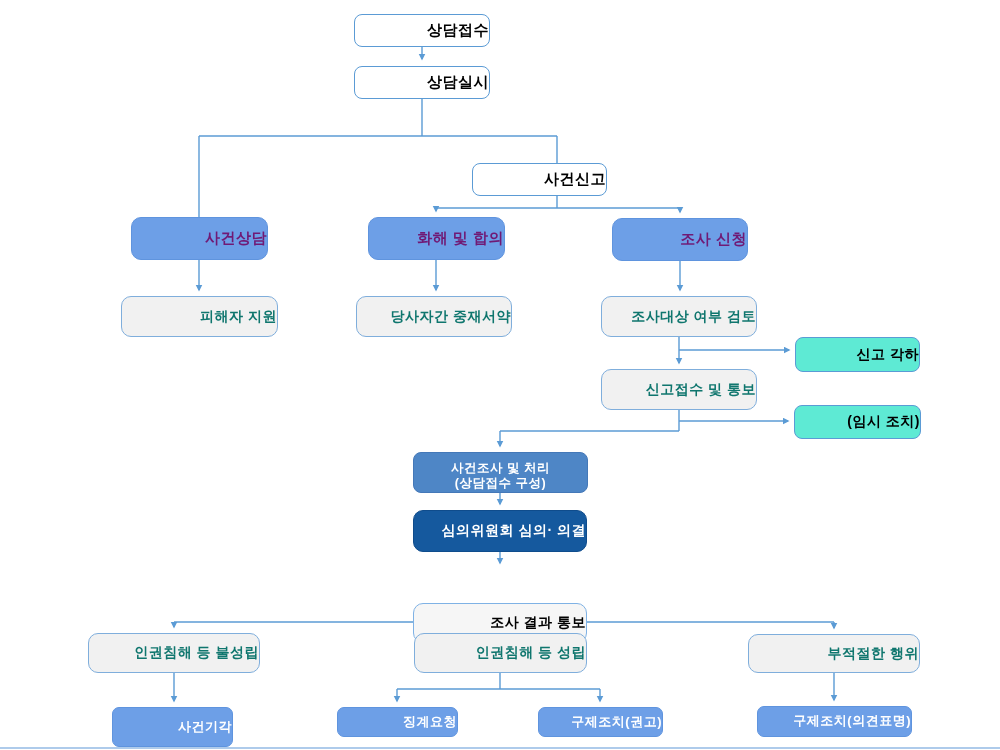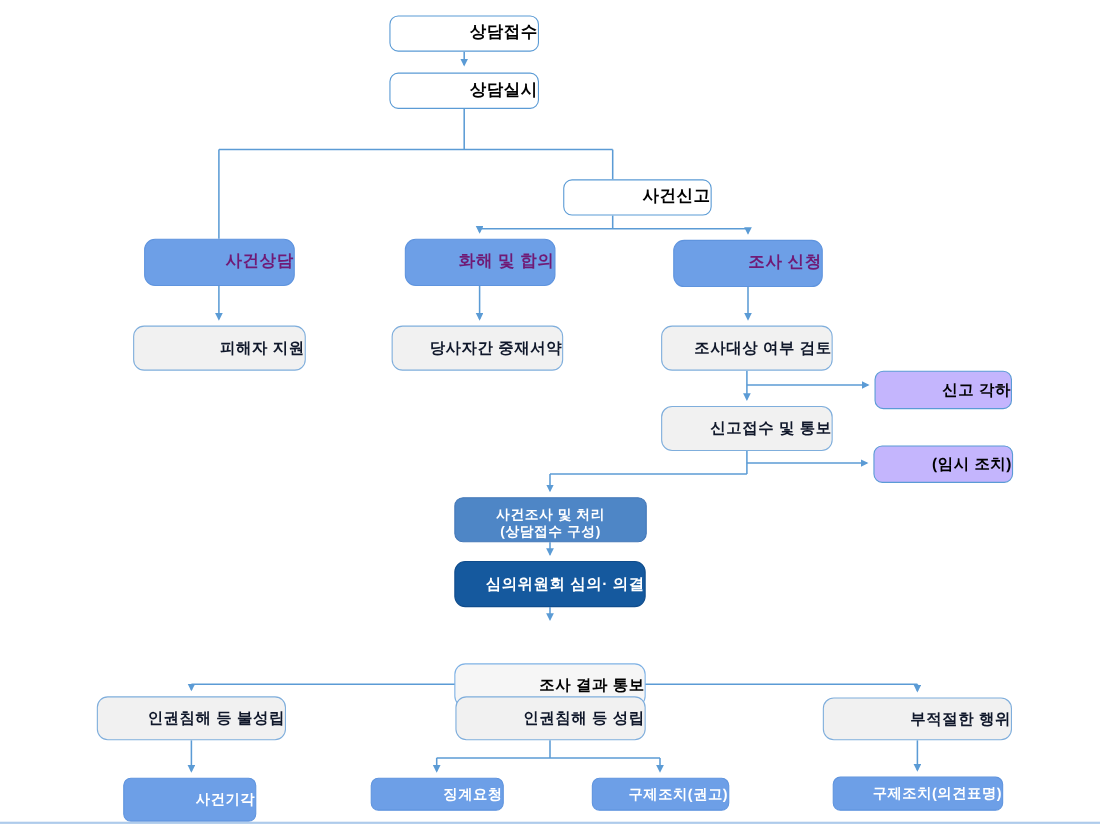--- a/index.html
+++ b/index.html
@@ -11,22 +11,22 @@
   .node{
     position:absolute;display:flex;align-items:center;justify-content:flex-end;
     text-align:center;font-weight:bold;box-sizing:border-box;letter-spacing:0.5px;
   }
   .node span{display:block;line-height:1.25;}
   .white{background:#ffffff;border:1.6px solid #5B9BD5;border-radius:8px;color:#000;font-size:15px;}
   .blue {background:#6D9FE7;border:1px solid #5F94DE;border-radius:10px;color:#701a75;font-size:15px;}
   .blue-sm{background:#6D9FE7;border:1px solid #5F94DE;border-radius:7px;color:#fff;font-size:13px;}
   .mid  {background:#4E86C6;border:1px solid #4478B8;border-radius:8px;color:#fff;font-size:12.5px;}
   .dark {background:#15599E;border:1px solid #0F4C8C;border-radius:10px;color:#fff;font-size:14px;}
-  .gray {background:#F1F1F1;border:1.6px solid #7FAEDC;border-radius:10px;color:#0f172a;font-size:14px;}
-  .gray-sm{background:#c4b5fd;border:1.6px solid #5B9BD5;border-radius:8px;color:#000;font-size:14px;padding-left:25px;}
+  .gray {background:#F1F1F1;border:1.6px solid #7FAEDC;border-radius:10px;color:#0f766e;font-size:14px;}
+  .gray-sm{background:#5eead4;border:1.6px solid #5B9BD5;border-radius:8px;color:#000;font-size:14px;padding-left:25px;}
   .gray-lt{background:#F6F6F6;border:1.6px solid #7FB2E5;border-radius:10px;color:#000;font-size:14px;}
   .bottom-rule{position:absolute;left:0;top:747px;width:1000px;height:2px;background:#AECBEB;}
 </style>
 </head>
 <body>
 
 <div id="stage">
 
   <svg id="wires" viewBox="0 0 1000 750" xmlns="http://www.w3.org/2000/svg">
     <defs>
@@ -70,21 +70,21 @@
       <path d="M834,673 V700" marker-end="url(#arr)"></path>
     </g>
   </svg>
 
   <div class="node white" style="left:354px;top:14px;width:136px;height:33px">
       <span>상담접수</span>
     </div>
   <div class="node white" style="left:354px;top:66px;width:136px;height:33px">
       <span>상담실시</span>
     </div>
-  <div class="node white" style="left:512px;top:163px;width:135px;height:33px">
+  <div class="node white" style="left:472px;top:163px;width:135px;height:33px">
       <span>사건신고</span>
     </div>
 
   <div class="node blue" style="left:131px;top:217px;width:137px;height:43px">
       <span>사건상담</span>
     </div>
   <div class="node blue" style="left:368px;top:217px;width:137px;height:43px">
       <span>화해 및 합의</span>
     </div>
   <div class="node blue" style="left:612px;top:218px;width:136px;height:43px">

